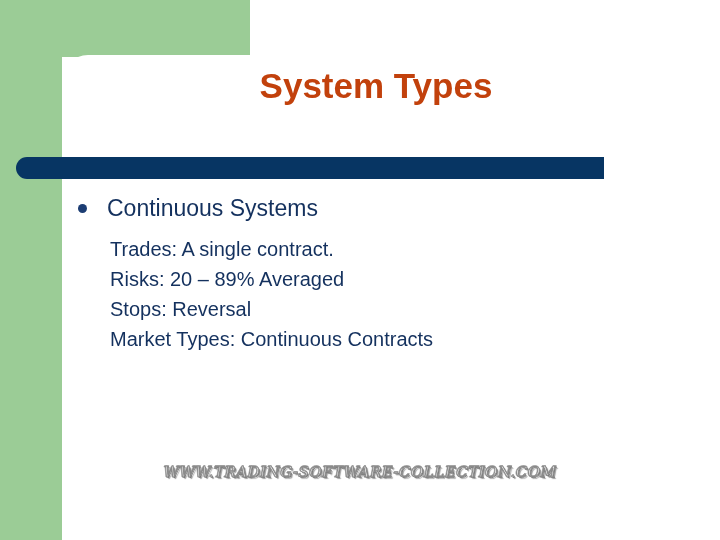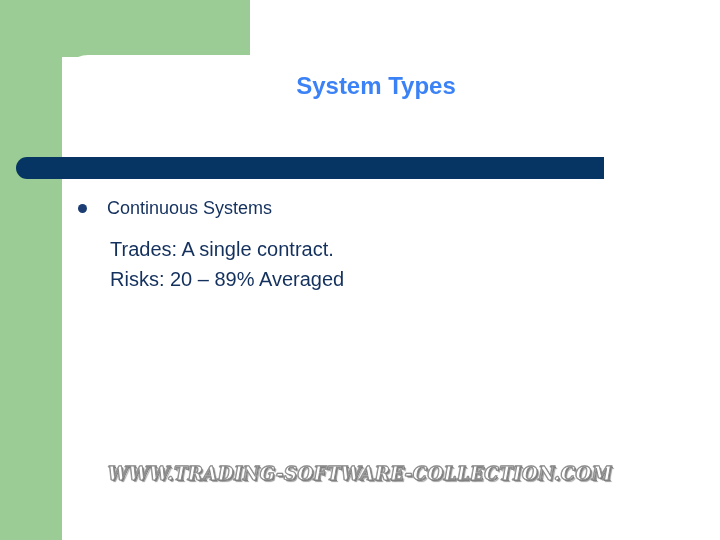--- a/index.html
+++ b/index.html
@@ -46,22 +46,22 @@
     border-top-left-radius: 26px;
   }
 
   
   .title {
     position: absolute;
     left: 62px;
     top: 68px;
     width: 628px;
     text-align: center;
-    color: #3b82f6;
-    font-size: 24px;
+    color: #c2410c;
+    font-size: 35px;
     font-weight: bold;
     line-height: 35px;
     letter-spacing: 0px;
   }
   .title-line {
     display: block;
     white-space: nowrap;
   }
 
   
@@ -93,21 +93,21 @@
     width: 9px;
     height: 9px;
     border-radius: 50%;
     background: #1c3d73;
     margin-top: 12px;
     margin-right: 20px;
     flex: 0 0 auto;
   }
   .bullet-text {
     color: #14315e;
-    font-size: 18px;
+    font-size: 23px;
     line-height: 32px;
     white-space: nowrap;
   }
 
   .sub-list {
     margin-left: 32px;
   }
   .sub-line {
     color: #14315e;
     font-size: 20px;
@@ -116,23 +116,23 @@
   }
 
   
   .watermark {
     position: absolute;
     left: 0;
     top: 463px;
     width: 720px;
     text-align: center;
     font-family: "DejaVu Serif", serif;
-    font-weight: bold;
+    font-weight: normal;
     font-style: italic;
-    font-size: 18px;
+    font-size: 15px;
     letter-spacing: 0.5px;
     color: #ffffff;
     white-space: nowrap;
     -webkit-text-stroke: 1px #8a8a8a;
     text-shadow:
        1px 1px 0 #777777,
        2px 2px 1px #9a9a9a,
       -1px 0 0 #b5b5b5,
        0 -1px 0 #b5b5b5;
   }
@@ -155,19 +155,21 @@
   <div class="body-area">
 
     <div class="bullet-row">
       <span class="bullet-dot"></span>
       <span class="bullet-text">Continuous Systems</span>
     </div>
 
     <div class="sub-list">
       <div class="sub-line">Trades: A single contract.</div>
       <div class="sub-line">Risks: 20 – 89% Averaged</div>
+      <div class="sub-line">Stops: Reversal</div>
+      <div class="sub-line">Market Types: Continuous Contracts</div>
     </div>
 
   </div>
 
   <div class="watermark">WWW.TRADING-SOFTWARE-COLLECTION.COM</div>
 
 </div>
 
 </body></html>

